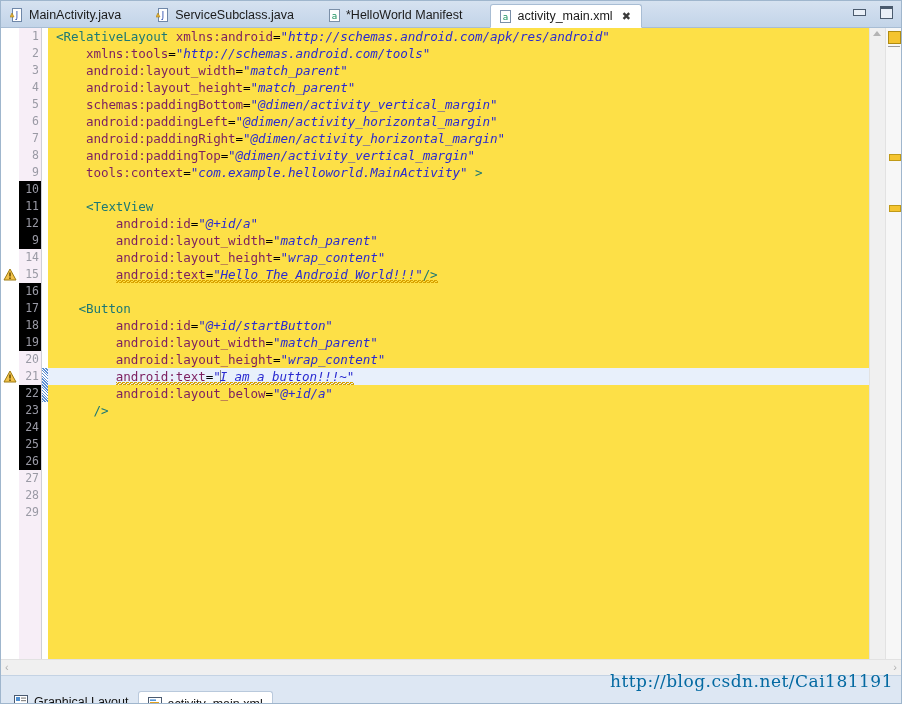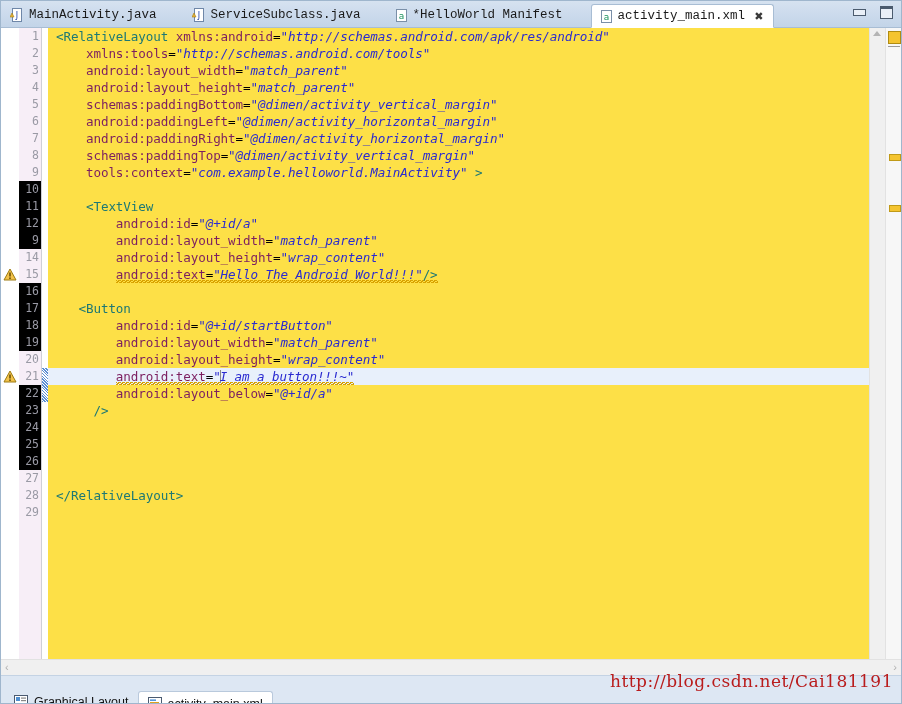--- a/index.html
+++ b/index.html
@@ -50,21 +50,21 @@
   }
   .tab.active {
     background: #ffffff;
     border: 1px solid #a8bdd4;
     border-bottom: 1px solid #ffffff;
     border-radius: 3px 3px 0 0;
     height: 24px;
     margin-bottom: -1px;
     z-index: 2;
   }
-  .tab .tabname { line-height: 1; font-family: Liberation Mono, monospace; }
+  .tab .tabname { line-height: 1; }
   .tab-close {
     font-size: 11px;
     color: #3a3a3a;
     margin-left: 4px;
     line-height: 1;
     cursor: pointer;
   }
 
   
   .icn {
@@ -288,21 +288,21 @@
     border-radius: 3px 3px 0 0;
     height: 25px;
   }
 
   .watermark {
     position: absolute;
     right: 8px;
     bottom: 12px;
     font-family: "DejaVu Serif", serif;
     font-size: 17px;
-    color: #b91c1c;
+    color: #0369a1;
     letter-spacing: 0.5px;
     white-space: nowrap;
     pointer-events: none;
   }
 </style>
 </head>
 <body>
 
 <div id="app">
 
@@ -406,41 +406,40 @@
         <div class="chgmark" style="top: 340px; height: 34px;"></div>
       </div>
     <div class="codecol" id="codecol">
         <div class="code"><span></span><span><span class="t-tag">&lt;RelativeLayout </span><span class="t-attr">xmlns:android</span><span class="t-eq">=</span><span class="t-val">"http://schemas.android.com/apk/res/android"</span></span></div>
         <div class="code"><span>    </span><span><span class="t-attr">xmlns:tools</span><span class="t-eq">=</span><span class="t-val">"http://schemas.android.com/tools"</span></span></div>
         <div class="code"><span>    </span><span><span class="t-attr">android:layout_width</span><span class="t-eq">=</span><span class="t-val">"match_parent"</span></span></div>
         <div class="code"><span>    </span><span><span class="t-attr">android:layout_height</span><span class="t-eq">=</span><span class="t-val">"match_parent"</span></span></div>
         <div class="code"><span>    </span><span><span class="t-attr">schemas:paddingBottom</span><span class="t-eq">=</span><span class="t-val">"@dimen/activity_vertical_margin"</span></span></div>
         <div class="code"><span>    </span><span><span class="t-attr">android:paddingLeft</span><span class="t-eq">=</span><span class="t-val">"@dimen/activity_horizontal_margin"</span></span></div>
         <div class="code"><span>    </span><span><span class="t-attr">android:paddingRight</span><span class="t-eq">=</span><span class="t-val">"@dimen/activity_horizontal_margin"</span></span></div>
-        <div class="code"><span>    </span><span><span class="t-attr">schemas:paddingTop</span><span class="t-eq">=</span><span class="t-val">"@dimen/activity_vertical_margin"</span></span></div>
+        <div class="code"><span>    </span><span><span class="t-attr">android:paddingTop</span><span class="t-eq">=</span><span class="t-val">"@dimen/activity_vertical_margin"</span></span></div>
         <div class="code"><span>    </span><span><span class="t-attr">tools:context</span><span class="t-eq">=</span><span class="t-val">"com.example.helloworld.MainActivity"</span><span class="t-punc"> &gt;</span></span></div>
         <div class="code"><span></span><span></span></div>
         <div class="code"><span>    </span><span><span class="t-tag">&lt;TextView</span></span></div>
         <div class="code"><span>        </span><span><span class="t-attr">android:id</span><span class="t-eq">=</span><span class="t-val">"@+id/a"</span></span></div>
         <div class="code"><span>        </span><span><span class="t-attr">android:layout_width</span><span class="t-eq">=</span><span class="t-val">"match_parent"</span></span></div>
         <div class="code"><span>        </span><span><span class="t-attr">android:layout_height</span><span class="t-eq">=</span><span class="t-val">"wrap_content"</span></span></div>
         <div class="code"><span>        </span><span class="squig"><span class="t-attr">android:text</span><span class="t-eq">=</span><span class="t-val">"Hello The Android World!!!"</span><span class="t-punc">/&gt;</span></span></div>
         <div class="code"><span></span><span></span></div>
         <div class="code"><span>   </span><span><span class="t-tag">&lt;Button</span></span></div>
         <div class="code"><span>        </span><span><span class="t-attr">android:id</span><span class="t-eq">=</span><span class="t-val">"@+id/startButton"</span></span></div>
         <div class="code"><span>        </span><span><span class="t-attr">android:layout_width</span><span class="t-eq">=</span><span class="t-val">"match_parent"</span></span></div>
         <div class="code"><span>        </span><span><span class="t-attr">android:layout_height</span><span class="t-eq">=</span><span class="t-val">"wrap_content"</span></span></div>
         <div class="code current"><span>        </span><span class="squig"><span class="t-attr">android:text</span><span class="t-eq">=</span><span class="t-val"><span>"</span><span class="caret"></span><span>I am a button!!!~"</span></span></span></div>
         <div class="code"><span>        </span><span><span class="t-attr">android:layout_below</span><span class="t-eq">=</span><span class="t-val">"@+id/a"</span></span></div>
         <div class="code"><span>     </span><span><span class="t-punc">/&gt;</span></span></div>
         <div class="code"><span></span><span></span></div>
         <div class="code"><span></span><span></span></div>
         <div class="code"><span></span><span></span></div>
         <div class="code"><span></span><span></span></div>
-        <div class="code"><span></span><span><span class="t-tag">&lt;/RelativeLayout&gt;</span></span></div>
         <div class="code"><span></span><span></span></div>
       </div>
 
     <div class="rightbars">
       <div class="vscroll">
         <div class="uparrow"></div>
       </div>
       <div class="ovruler" id="ovruler">
         <div class="topbox"></div>
         <div class="topline"></div>

